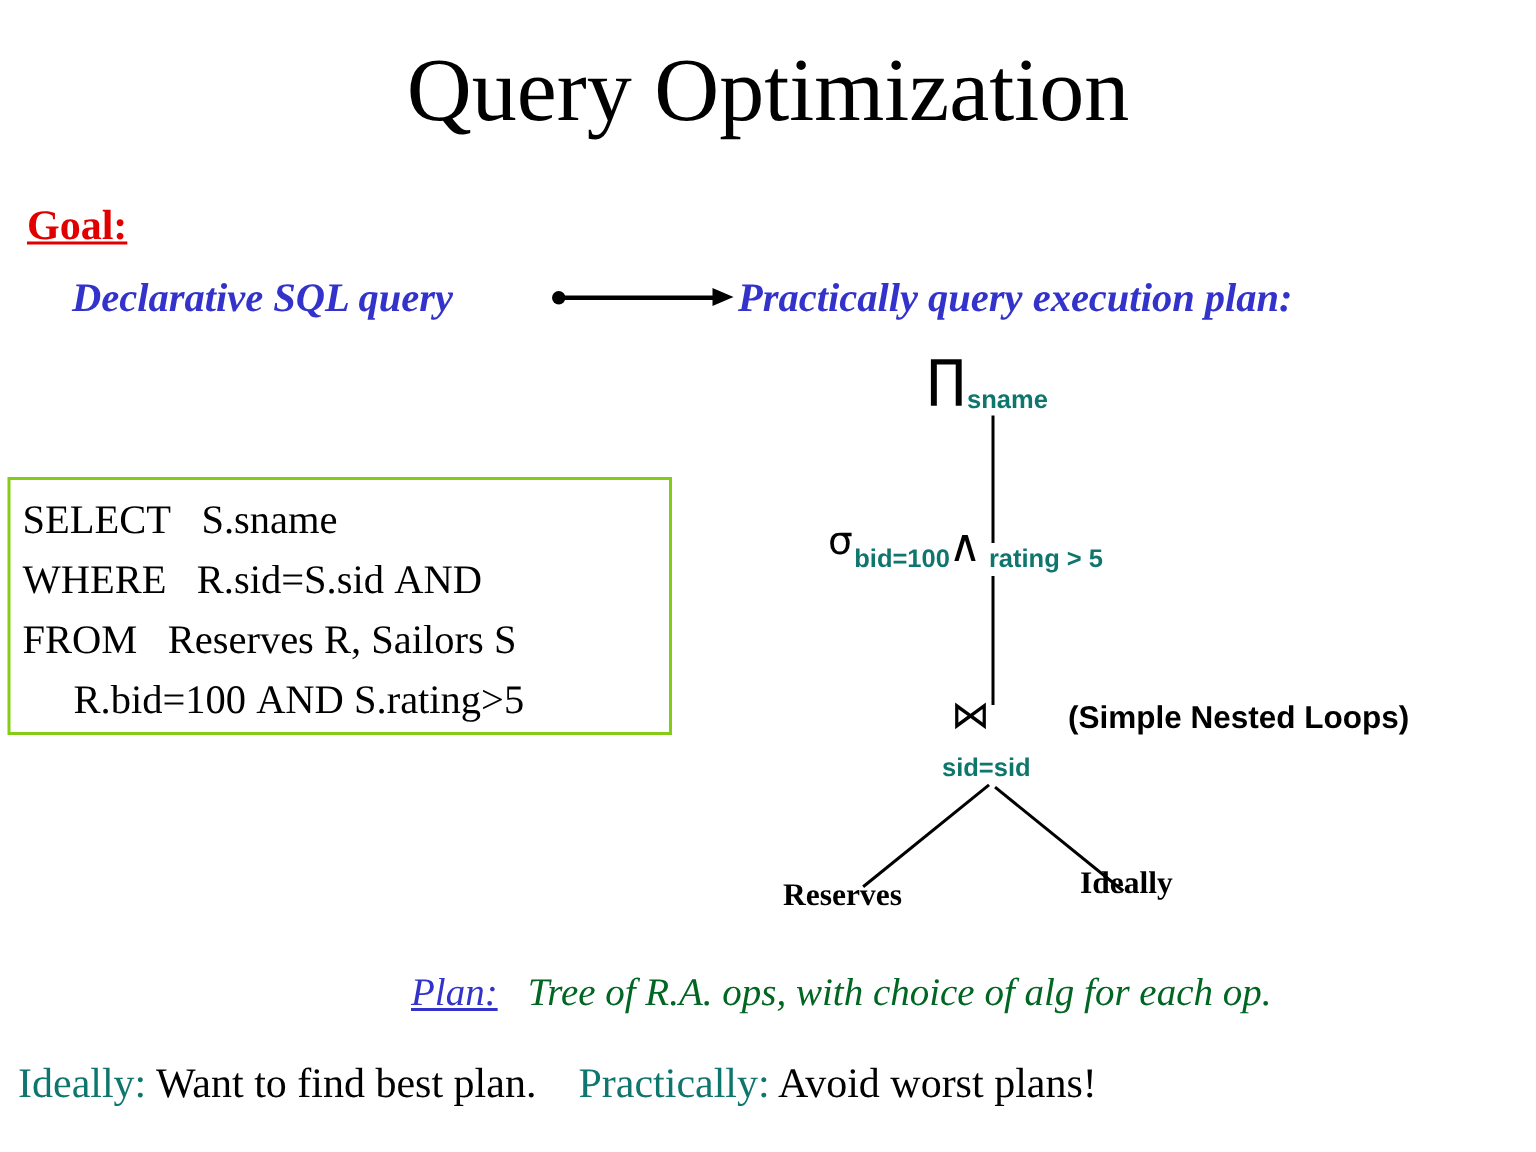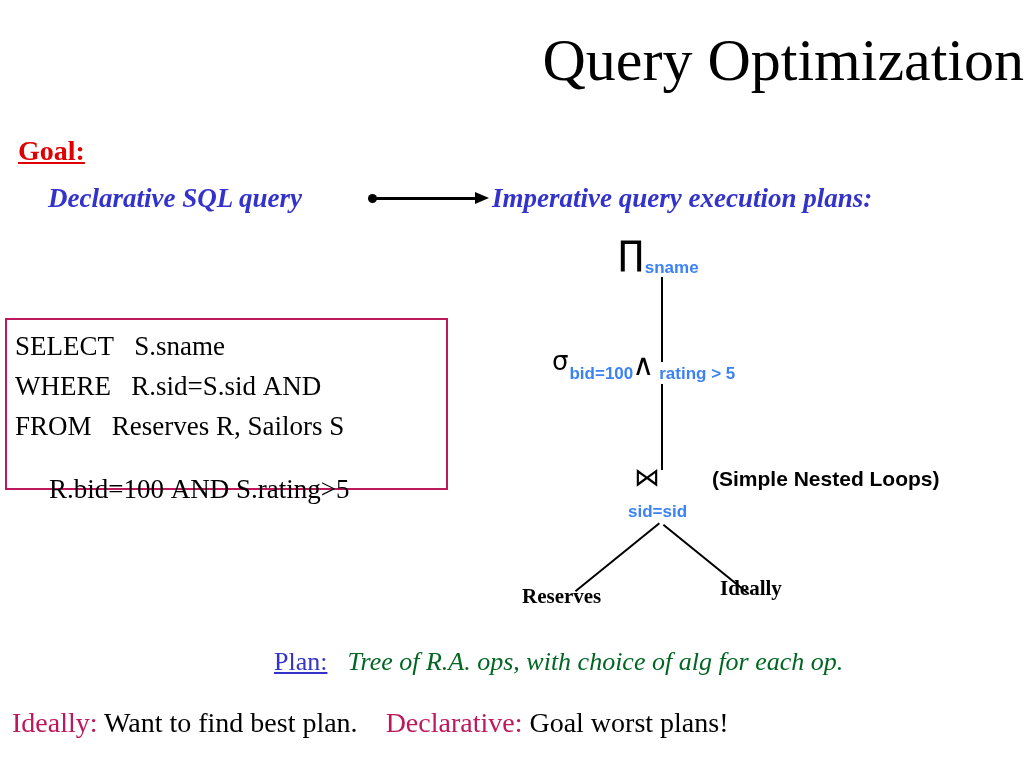--- a/index.html
+++ b/index.html
@@ -15,21 +15,21 @@
     font-family: "Liberation Serif", "DejaVu Serif", serif;
     color: #000000;
   }
 
   
   #slide-title {
     position: absolute;
     left: 0;
     top: 26px;
     width: 1024px;
-    text-align: right;
+    text-align: center;
     font-family: "Liberation Serif", "DejaVu Serif", serif;
     font-size: 60px;
     line-height: 68px;
     font-weight: normal;
     letter-spacing: 0px;
     color: #000000;
     white-space: nowrap;
   }
 
   
@@ -101,37 +101,37 @@
     border-left: 14px solid #000;
   }
 
   
   #sql-box {
     position: absolute;
     left: 5px;
     top: 318px;
     width: 443px;
     height: 172px;
-    border: 2px solid #be185d;
+    border: 2px solid #84cc16;
     box-sizing: border-box;
     background: #ffffff;
   }
   #sql-lines {
     position: absolute;
     left: 8px;
     top: 6px;
     right: 4px;
   }
   .sql-line {
     font-size: 27px;
     line-height: 40px;
     white-space: nowrap;
     color: #000;
   }
-  .sql-line.indented { padding-left: 34px; margin-top: 23px; }
+  .sql-line.indented { padding-left: 34px; }
   .kw {
     font-variant: small-caps;
     font-size: 27px;
   }
 
   
   #plan-tree {
     position: absolute;
     left: 500px;
     top: 232px;
@@ -144,21 +144,21 @@
   }
   .op-symbol {
     font-family: "DejaVu Sans", sans-serif;
     font-weight: normal;
     color: #000;
   }
   .sub-label {
     font-family: "Liberation Sans", "DejaVu Sans", sans-serif;
     font-size: 17px;
     font-weight: bold;
-    color: #3b82f6;
+    color: #0f766e;
   }
   .rel-label {
     font-family: Liberation Serif, serif;
     font-size: 21px;
     font-weight: bold;
     color: #000;
   }
   .algo-label {
     font-family: "Liberation Sans", "DejaVu Sans", sans-serif;
     font-size: 21px;
@@ -207,59 +207,60 @@
   
   #plan-definition {
     position: absolute;
     left: 274px;
     top: 645px;
     font-size: 26px;
     line-height: 34px;
     white-space: nowrap;
   }
   #plan-definition .plan-word {
+    font-style: italic;
     font-weight: normal;
     color: #3333cc;
     text-decoration: underline;
   }
   #plan-definition .plan-desc {
     font-style: italic;
     color: #006622;
     margin-left: 20px;
   }
 
   #ideally-line {
     position: absolute;
     left: 12px;
     top: 705px;
     font-size: 28px;
     line-height: 36px;
     white-space: nowrap;
     color: #000;
   }
-  #ideally-line .accent { color: #be185d; }
+  #ideally-line .accent { color: #0f766e; }
   #ideally-line .spacer { display: inline-block; width: 14px; }
 </style>
 </head>
 <body>
 
 <div id="slide-title">Query Optimization</div>
 
 <div id="goal-label">Goal:</div>
 
 <div id="transform-row">
   <span class="transform-text" id="declarative-sql-query">Declarative SQL query</span>
 
   <span id="transform-arrow">
     <span class="dot"></span>
     <span class="shaft"></span>
     <span class="head"></span>
   </span>
 
-  <span class="transform-text" id="imperative-plan">Imperative query execution plans:</span>
+  <span class="transform-text" id="imperative-plan">Practically query execution plan:</span>
 </div>
 
 <div id="sql-box">
   <div id="sql-lines">
 
     <div class="sql-line">
       <span class="kw">SELECT</span>
       &nbsp;
       <span>S.sname</span>
     </div>
@@ -319,15 +320,15 @@
 </div>
 
 <div id="plan-definition">
   <span class="plan-word">Plan:</span><span class="plan-desc">Tree of R.A. ops, with choice of alg for each op.</span>
 </div>
 
 <div id="ideally-line">
   <span class="accent">Ideally:</span>
   <span>Want to find best plan.</span>
   <span class="spacer"></span>
-  <span class="accent">Declarative:</span>
-  <span>Goal worst plans!</span>
+  <span class="accent">Practically:</span>
+  <span>Avoid worst plans!</span>
 </div>
 
 </body></html>

